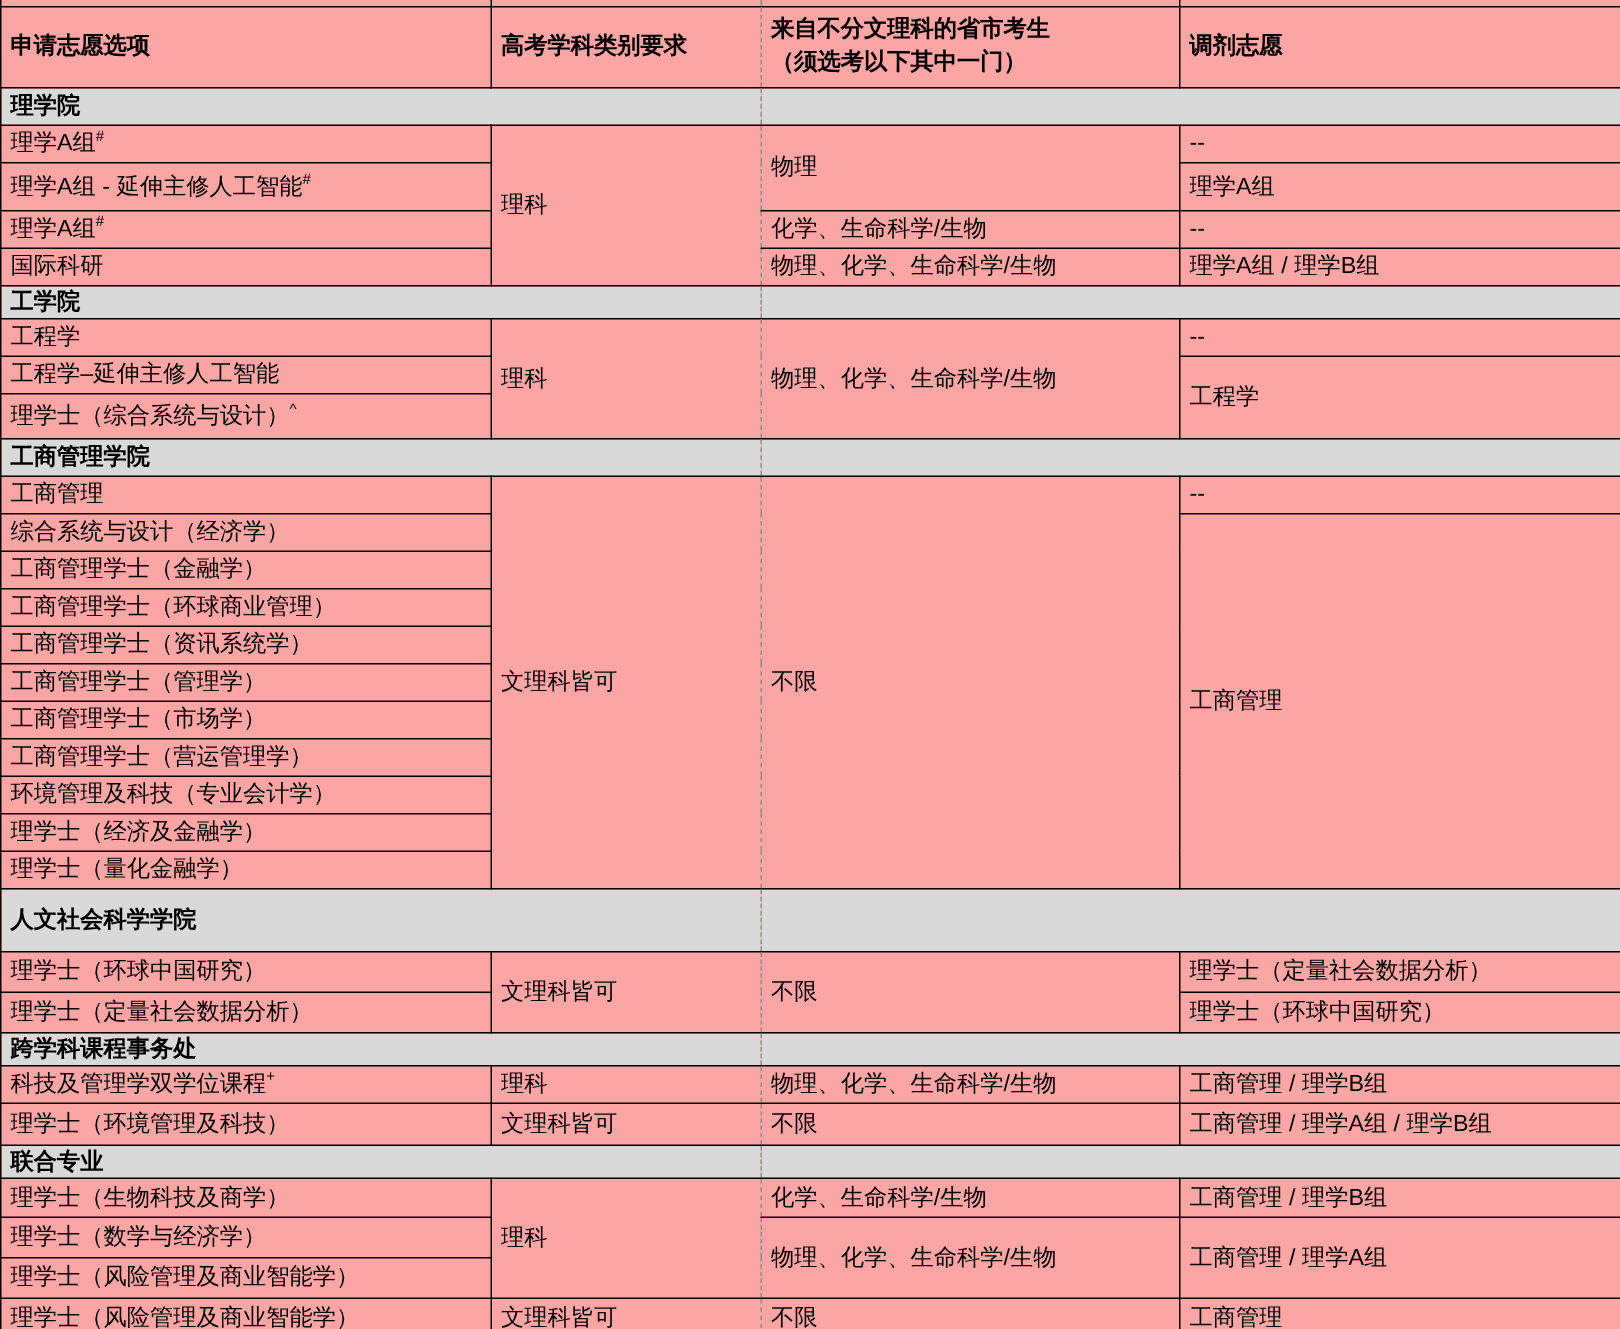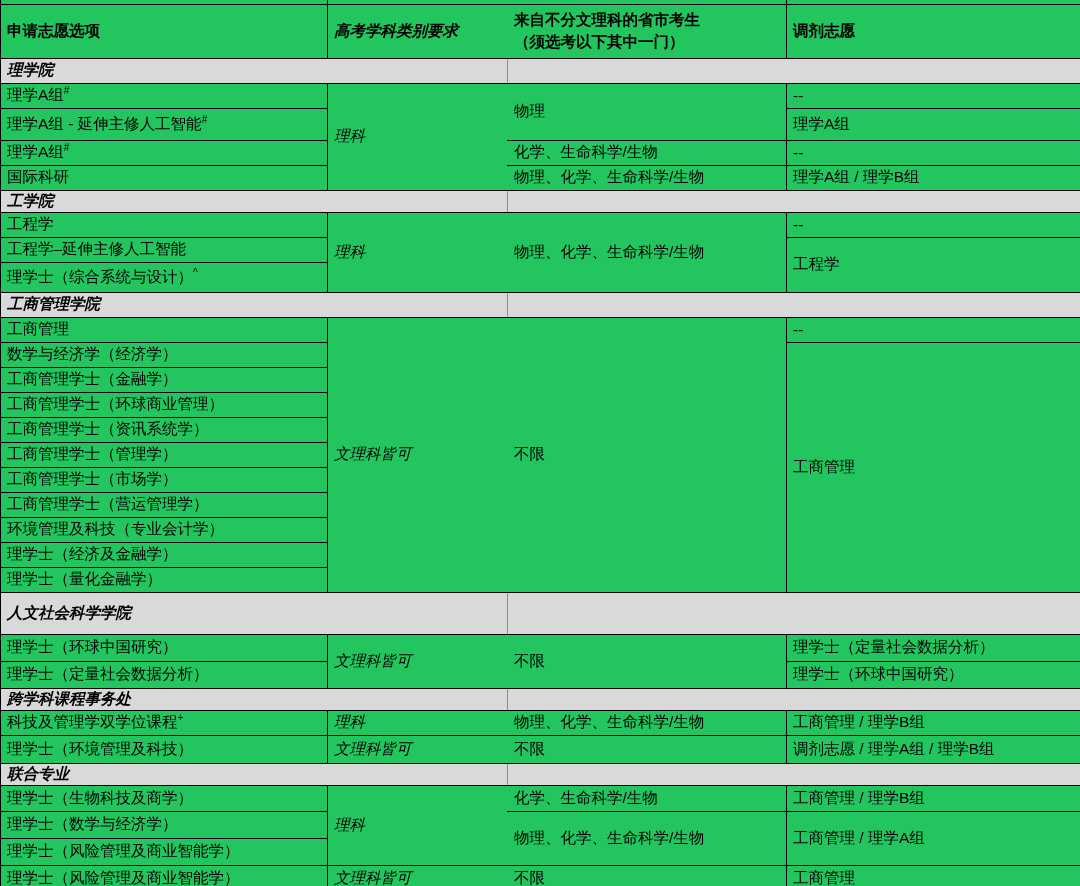--- a/index.html
+++ b/index.html
@@ -1,34 +1,34 @@
 <!DOCTYPE html>
 <html><head>
 <meta charset="utf-8">
 <style>
   * { box-sizing: border-box; }
   html, body { margin: 0; padding: 0; background: #ffffff; }
-  .page { width: 1080px; height: 886px; overflow: hidden; background: #22c55e; }
+  .page { width: 1080px; height: 886px; overflow: hidden; background: #fca5a5; }
   table { border-collapse: collapse; table-layout: fixed; width: 1080px; }
   td, th {
     border: 1.5px solid #000;
     padding: 0 6px;
     vertical-align: middle;
     text-align: left;
     font-family: "Liberation Sans", "DejaVu Sans", sans-serif;
     font-size: 15.5px;
     color: #000;
     font-weight: 400;
     overflow: hidden;
     white-space: nowrap;
   }
   th { font-weight: 700; white-space: normal; line-height: 1.4; }
   tr.band td { background: #d9d9d9; font-weight: 700; }
   .dl { border-left: 1px dashed #8c8c8c; margin-top: 40px; }
-  .dr { border-right: 1px dashed #8c8c8c; font-style: italic; }
+  .dr { border-right: 1px dashed #8c8c8c; }
   tr.sliver-top td { border-top: 0; padding: 0; }
   tr.sliver-bottom td { border-bottom: 0; padding: 0; }
   sup { font-size: 10px; line-height: 0; }
 </style>
 </head>
 <body>
 
 <div class="page">
 <table>
   <colgroup>
@@ -100,21 +100,21 @@
     <td colspan="2" class="dr">工商管理学院</td>
     <td colspan="2" class="dl"></td>
   </tr>
   <tr style="height:25px">
     <td>工商管理</td>
     <td class="dr" rowspan="11">文理科皆可</td>
     <td class="dl" rowspan="11">不限</td>
     <td>--</td>
   </tr>
   <tr style="height:25px">
-    <td>数学与经济学（经济学）</td>
+    <td>综合系统与设计（经济学）</td>
     <td rowspan="10">工商管理</td>
   </tr>
   <tr style="height:25px">
           <td>工商管理学士（金融学）</td>
         </tr>
   <tr style="height:25px">
           <td>工商管理学士（环球商业管理）</td>
         </tr>
   <tr style="height:25px">
           <td>工商管理学士（资讯系统学）</td>
@@ -160,21 +160,21 @@
   <tr style="height:25px">
     <td><span>科技及管理学双学位课程</span><sup>+</sup></td>
     <td class="dr">理科</td>
     <td class="dl">物理、化学、生命科学/生物</td>
     <td>工商管理 / 理学B组</td>
   </tr>
   <tr style="height:28px">
     <td>理学士（环境管理及科技）</td>
     <td class="dr">文理科皆可</td>
     <td class="dl">不限</td>
-    <td>调剂志愿 / 理学A组 / 理学B组</td>
+    <td>工商管理 / 理学A组 / 理学B组</td>
   </tr>
 
   <tr class="band" style="height:15px">
     <td colspan="2" class="dr">联合专业</td>
     <td colspan="2" class="dl"></td>
   </tr>
   <tr style="height:26px">
     <td>理学士（生物科技及商学）</td>
     <td class="dr" rowspan="3">理科</td>
     <td class="dl">化学、生命科学/生物</td>

